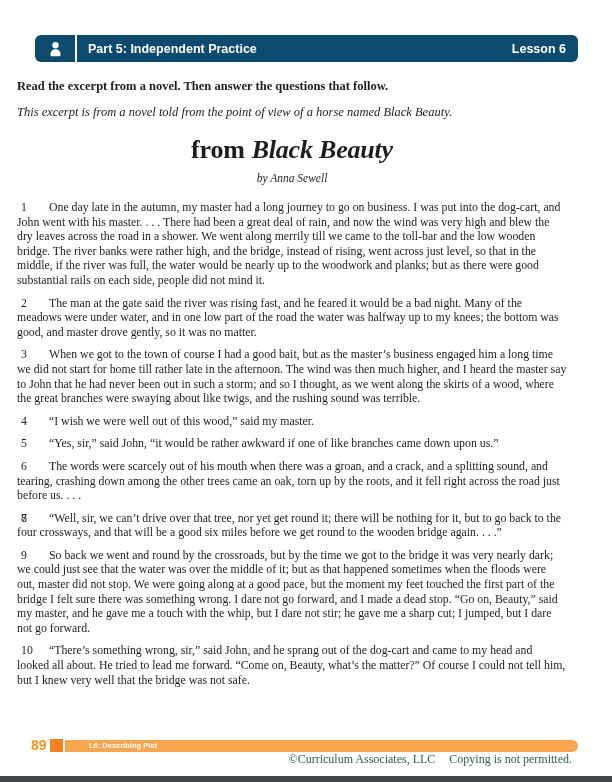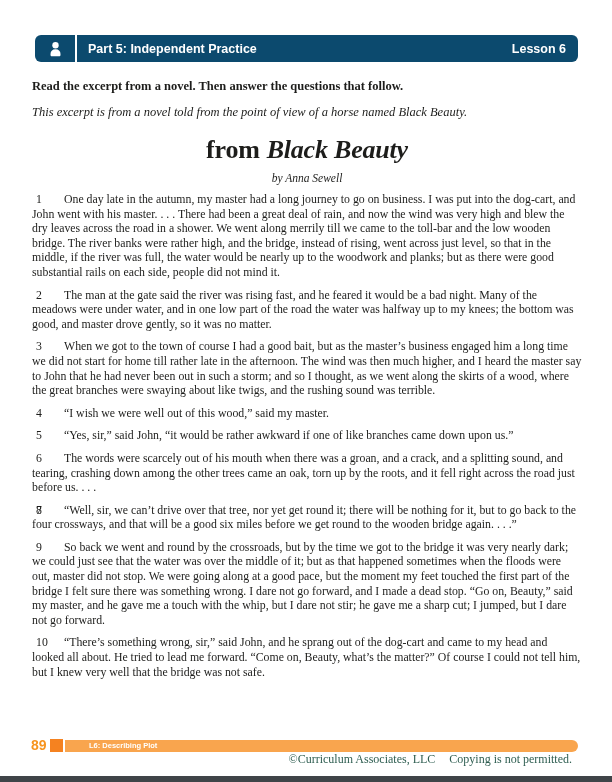--- a/index.html
+++ b/index.html
@@ -42,21 +42,21 @@
     margin-left: auto;
     margin-right: 12px;
     color: #ffffff;
     font-weight: bold;
     font-size: 12.5px;
   }
 
   
   .content {
     position: absolute;
-    top: 79px; left: 32px; width: 550px;
+    top: 79px; left: 17px; width: 550px;
   }
   .directions {
     font-weight: bold;
     font-size: 12.5px;
     margin-bottom: 11px;
   }
   .context {
     font-style: italic;
     font-size: 12.5px;
     margin-bottom: 15px;
@@ -66,21 +66,21 @@
     font-size: 26px;
     font-weight: bold;
     margin-bottom: 7px;
     letter-spacing: -0.2px;
   }
   .passage-title .title-main { font-style: italic; margin-left: 7px; }
   .byline {
     text-align: center;
     font-style: italic;
     font-size: 11.5px;
-    margin-bottom: 8px;
+    margin-bottom: 16px;
   }
   .passage { }
   .para {
     position: relative;
     font-size: 11.8px;
     line-height: 14.6px;
     text-indent: 32px;
     margin-bottom: 8px;
     text-align: left;
   }

